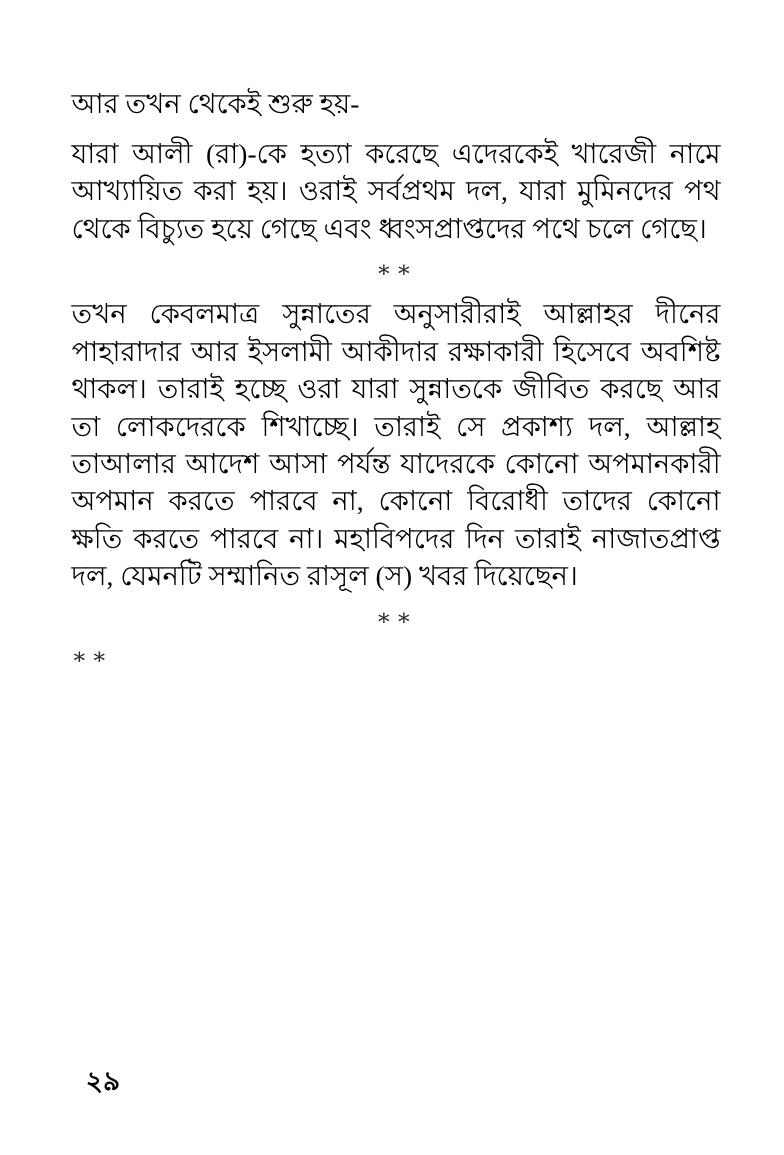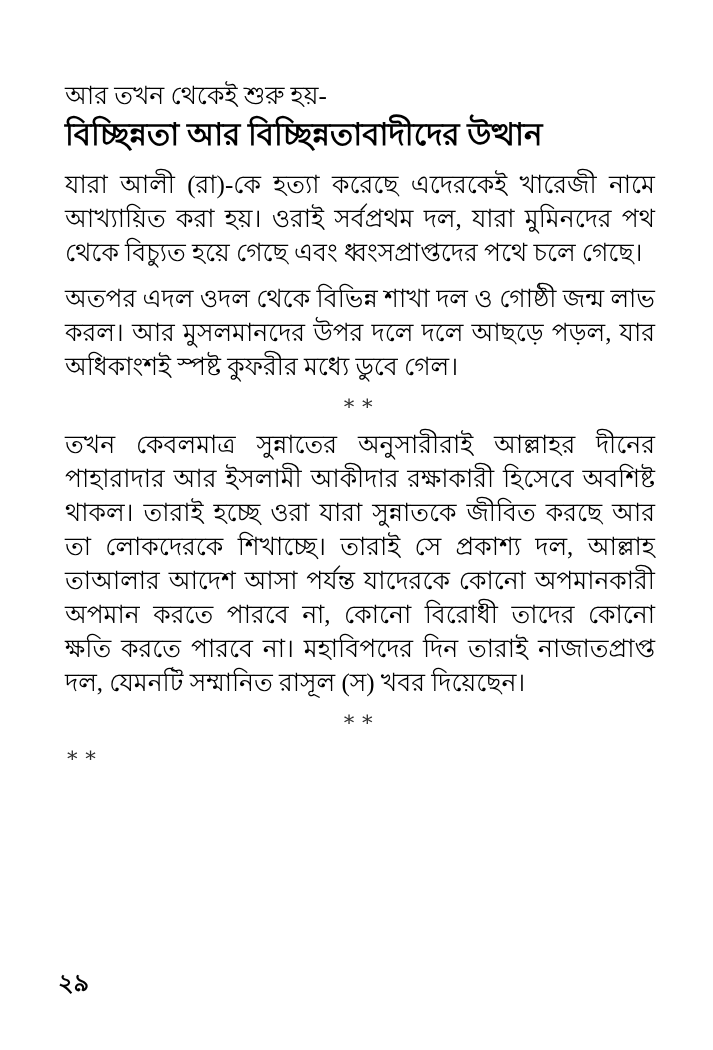--- a/index.html
+++ b/index.html
@@ -45,21 +45,21 @@
     font-size: 21px;
     line-height: 26px;
     color: #2b2b2b;
     letter-spacing: 4px;
     margin: 6px 0 0 0;
   }
   .separator.center { text-align: center; }
   .separator.left   { text-align: left; margin-top: 10px; }
   .footer {
     position: absolute;
-    left: 58px;
+    left: 78px;
     right: 58px;
     top: 964px;
     display: flex;
     justify-content: space-between;
     align-items: flex-end;
     gap: 21px;
   }
   .page-number {
     font-size: 24px;
     font-weight: bold;
@@ -70,26 +70,24 @@
   }
 </style>
 </head>
 <body>
 
 <div class="page">
   <div class="content">
 
     <div class="intro-line">আর তখন থেকেই শুরু হয়-</div>
 
-    <h1 class="heading">বিচ্ছিন্নতা আর বিচ্ছিন্নতাবাদীদের উত্থান</h1>
 
     <p class="body-para">যারা আলী (রা)-কে হত্যা করেছে এদেরকেই খারেজী নামে আখ্যায়িত করা হয়। ওরাই সর্বপ্রথম দল, যারা মুমিনদের পথ থেকে বিচ্যুত হয়ে গেছে এবং ধ্বংসপ্রাপ্তদের পথে চলে গেছে।</p>
 
 
-    <p class="body-para">অতপর এদল ওদল থেকে বিভিন্ন শাখা দল ও গোষ্ঠী জন্ম লাভ করল। আর মুসলমানদের উপর দলে দলে আছড়ে পড়ল, যার অধিকাংশই স্পষ্ট কুফরীর মধ্যে ডুবে গেল।</p>
 
     <div class="separator center">∗∗</div>
 
     <p class="body-para">তখন কেবলমাত্র সুন্নাতের অনুসারীরাই আল্লাহর দীনের পাহারাদার আর ইসলামী আকীদার রক্ষাকারী হিসেবে অবশিষ্ট থাকল। তারাই হচ্ছে ওরা যারা সুন্নাতকে জীবিত করছে আর তা লোকদেরকে শিখাচ্ছে। তারাই সে প্রকাশ্য দল, আল্লাহ তাআলার আদেশ আসা পর্যন্ত যাদেরকে কোনো অপমানকারী অপমান করতে পারবে না, কোনো বিরোধী তাদের কোনো ক্ষতি করতে পারবে না। মহাবিপদের দিন তারাই নাজাতপ্রাপ্ত দল, যেমনটি সম্মানিত রাসূল (স) খবর দিয়েছেন।</p>
 
     <div class="separator center">∗∗</div>
 
 
     <div class="separator left">∗∗</div>
 

